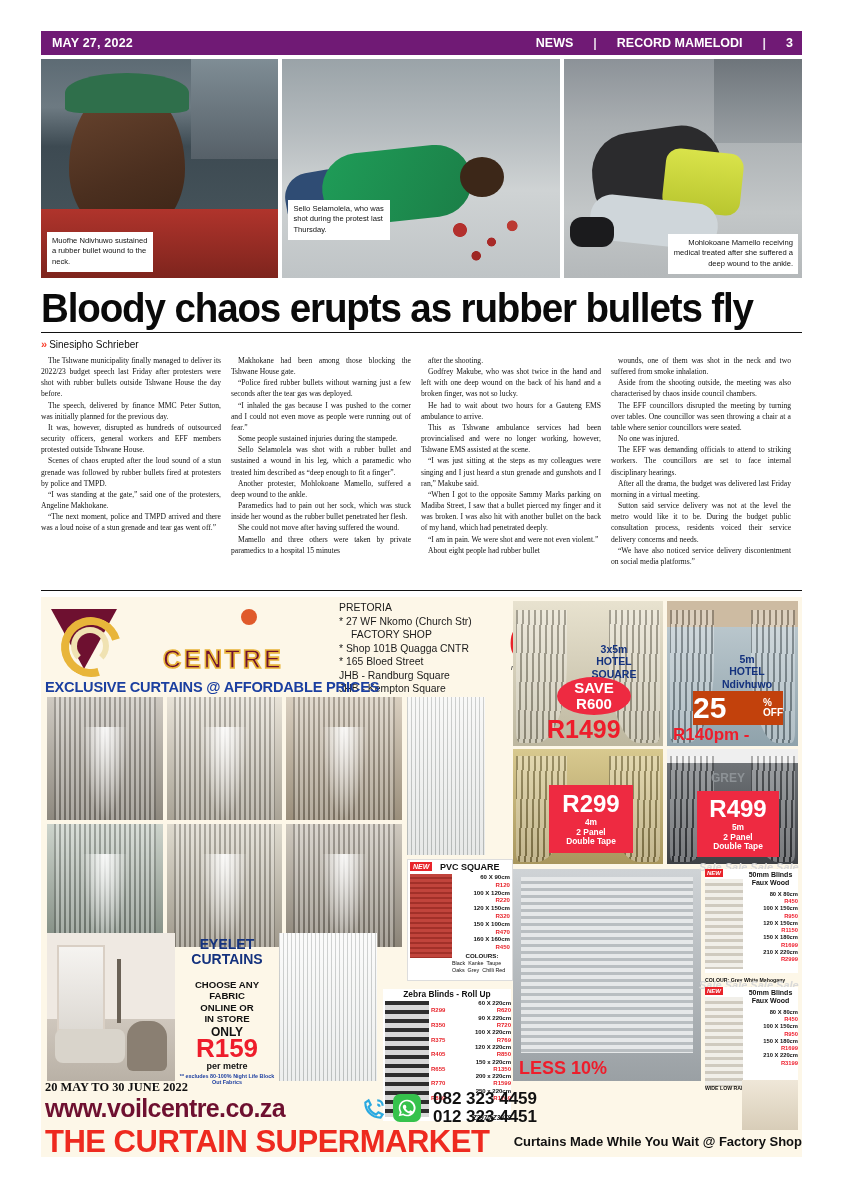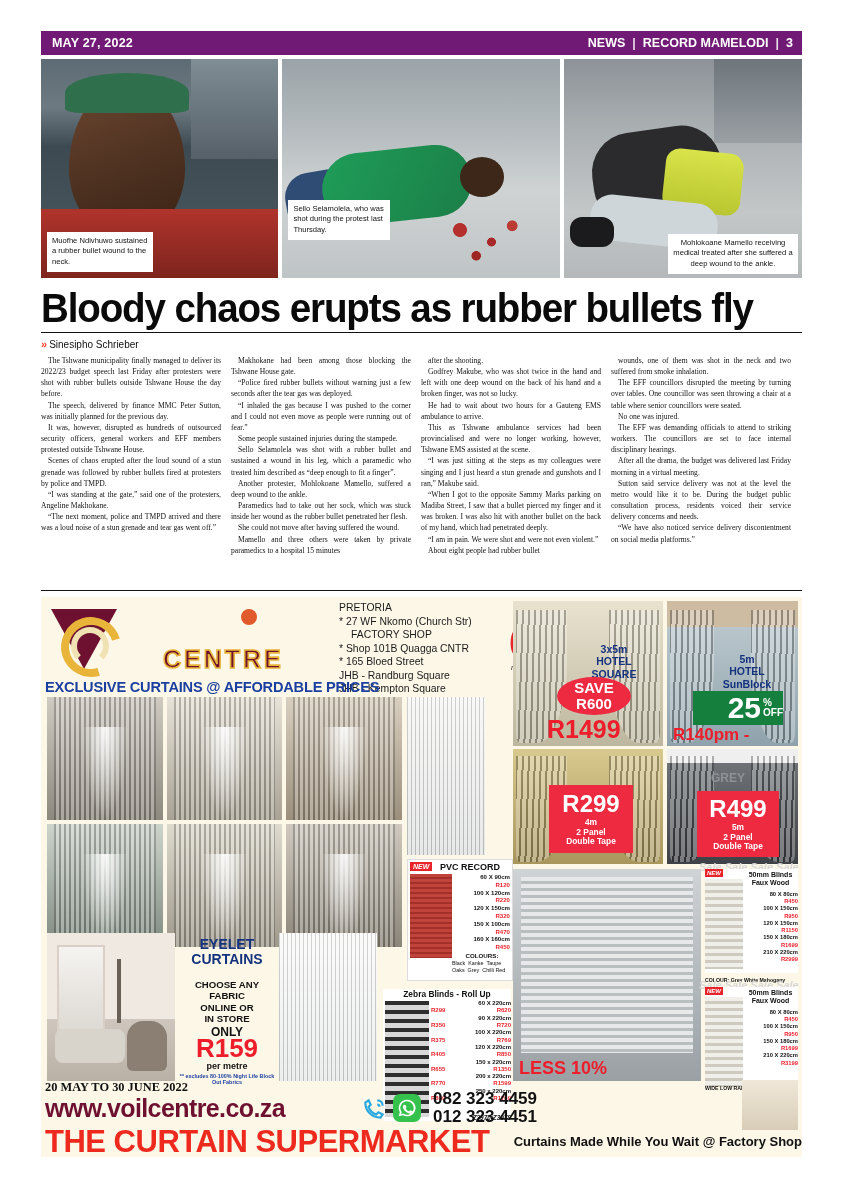--- a/index.html
+++ b/index.html
@@ -6,21 +6,21 @@
   body{width:842px;height:1191px;position:relative;overflow:hidden;
        font-family:"Liberation Sans",sans-serif;color:#111;}
   .page{position:absolute;left:0;top:0;width:842px;height:1191px;background:#fff;}
 
   
   .masthead{position:absolute;left:41px;top:31px;width:761px;height:24px;
             background:#701a75;display:flex;align-items:center;}
   .masthead .date{color:#fff;font-weight:bold;font-size:12.5px;letter-spacing:.2px;
                   padding-left:11px;font-family:"Liberation Sans",sans-serif;}
   .masthead .right{margin-left:auto;display:flex;align-items:center;
-                   padding-right:9px;gap:7px;}
+                   padding-right:9px;gap:20px;}
   .masthead .right span{color:#fff;font-weight:bold;font-size:12.5px;}
   .masthead .sep{font-weight:normal;opacity:.85;}
 
   
   .photos{position:absolute;left:41px;top:59px;width:761px;height:219px;
           display:flex;gap:4px;}
   .photo{position:relative;overflow:hidden;}
   .p1{width:250px;}
   .p2{width:292px;}
   .p3{width:251px;}
@@ -65,21 +65,21 @@
         border-radius:22px;background:#cfd6da;transform:rotate(6deg);}
   .ph-c-shoe{position:absolute;left:6px;top:158px;width:44px;height:30px;
         border-radius:12px;background:#1b1b1d;}
   .ph-c-top{position:absolute;left:150px;top:0;width:101px;height:84px;
         background:linear-gradient(180deg,#6e757b,#9aa0a4);}
 
   .cap{position:absolute;background:#fff;color:#111;font-size:7.6px;line-height:1.42;
        font-family:"Liberation Sans",sans-serif;padding:4px 5px;max-width:120px;}
   .cap.c1{left:6px;bottom:6px;width:96px;}
   .cap.c2{left:6px;bottom:38px;width:92px;}
-  .cap.c3{right:4px;bottom:4px;width:140px;text-align:center;}
+  .cap.c3{right:4px;bottom:4px;width:140px;text-align:right;}
 
   
   .headline{position:absolute;left:41px;top:286px;width:761px;
             font-family:"Liberation Sans",sans-serif;
             font-weight:bold;font-size:41px;line-height:44px;letter-spacing:-1.2px;
             transform:scaleX(.94);transform-origin:left center;color:#0a0a0a;}
 
   .rule{position:absolute;background:#111;}
   .rule-top{left:41px;top:332px;width:761px;height:1px;}
 
@@ -209,22 +209,22 @@
 
   .badge-oval{position:absolute;background:#ee2a41;color:#fff;border-radius:50%;
       text-align:center;font-weight:bold;display:flex;flex-direction:column;
       justify-content:center;align-items:center;line-height:1.05;}
   .price-red{position:absolute;color:#ee1d2b;font-weight:bold;
       font-family:"Liberation Sans",sans-serif;}
   .box-red{position:absolute;background:#ee2a41;color:#fff;font-weight:bold;
       text-align:center;display:flex;flex-direction:column;justify-content:center;
       align-items:center;line-height:1.12;}
 
-  .pct{position:absolute;background:#15803d;color:#fff;font-weight:bold;
-      display:flex;align-items:center;justify-content:flex-end;}
+  .pct{position:absolute;background:#c2410c;color:#fff;font-weight:bold;
+      display:flex;align-items:center;justify-content:space-between;}
   .pct .num{font-size:30px;line-height:28px;}
   .pct .sm{display:flex;flex-direction:column;align-items:flex-start;font-size:10px;
       line-height:10px;margin-left:2px;}
 
   
   .room{position:absolute;left:6px;top:336px;width:128px;height:148px;
         background:linear-gradient(180deg,#efe9e2 0 58%,#cfc7bd 58%,#b9b1a6 100%);overflow:hidden;}
   .room .win{position:absolute;left:10px;top:12px;width:48px;height:86px;
         background:linear-gradient(180deg,#f6f4f1,#ddd9d3);
         box-shadow:inset 0 0 0 2px #d9cfc4;}
@@ -363,36 +363,37 @@
       <p>“I was standing at the gate,” said one of the protesters, Angeline Makhokane.</p>
       <p>“The next moment, police and TMPD arrived and there was a loud noise of a stun grenade and tear gas went off.”</p>
     </div>
     <div class="col">
       <p>Makhokane had been among those blocking the Tshwane House gate.</p>
       <p>“Police fired rubber bullets without warning just a few seconds after the tear gas was deployed.</p>
       <p>“I inhaled the gas because I was pushed to the corner and I could not even move as people were running out of fear.”</p>
       <p>Some people sustained injuries during the stampede.</p>
       <p>Sello Selamolela was shot with a rubber bullet and sustained a wound in his leg, which a paramedic who treated him described as “deep enough to fit a finger”.</p>
       <p>Another protester, Mohlokoane Mamello, suffered a deep wound to the ankle.</p>
-      <p>Paramedics had to take out her sock, which was stuck inside her wound as the rubber bullet penetrated her flesh.</p>
+      <p>Paramedics had to pain out her sock, which was stuck inside her wound as the rubber bullet penetrated her flesh.</p>
       <p>She could not move after having suffered the wound.</p>
       <p>Mamello and three others were taken by private paramedics to a hospital 15 minutes</p>
     </div>
     <div class="col">
       <p>after the shooting.</p>
       <p>Godfrey Makube, who was shot twice in the hand and left with one deep wound on the back of his hand and a broken finger, was not so lucky.</p>
       <p>He had to wait about two hours for a Gauteng EMS ambulance to arrive.</p>
       <p>This as Tshwane ambulance services had been provincialised and were no longer working, however, Tshwane EMS assisted at the scene.</p>
       <p>“I was just sitting at the steps as my colleagues were singing and I just heard a stun grenade and gunshots and I ran,” Makube said.</p>
       <p>“When I got to the opposite Sammy Marks parking on Madiba Street, I saw that a bullet pierced my finger and it was broken. I was also hit with another bullet on the back of my hand, which had penetrated deeply.</p>
       <p>“I am in pain. We were shot and were not even violent.”</p>
       <p>About eight people had rubber bullet</p>
     </div>
     <div class="col">
       <p>wounds, one of them was shot in the neck and two suffered from smoke inhalation.</p>
+      <p>Aside from the shooting outside, the meeting was also characterised by chaos inside council chambers.</p>
       <p>The EFF councillors disrupted the meeting by turning over tables. One councillor was seen throwing a chair at a table where senior councillors were seated.</p>
       <p>No one was injured.</p>
       <p>The EFF was demanding officials to attend to striking workers. The councillors are set to face internal disciplinary hearings.</p>
       <p>After all the drama, the budget was delivered last Friday morning in a virtual meeting.</p>
       <p>Sutton said service delivery was not at the level the metro would like it to be. During the budget public consultation process, residents voiced their service delivery concerns and needs.</p>
       <p>“We have also noticed service delivery discontentment on social media platforms.”</p>
     </div>
   </div>
 
   <div class="rule rule-bot"></div>
@@ -433,21 +434,21 @@
       <div class="cur cur3"></div>
       <div class="cur cur4"></div>
       <div class="cur cur5"></div>
       <div class="cur cur6"></div>
     </div>
 
     <div class="sheer"></div>
 
     <div class="pvc">
       <div class="new">NEW</div>
-      <div class="ttl">PVC RECORD</div>
+      <div class="ttl">PVC SQUARE</div>
       <div class="swatch"></div>
       <div class="list">
         <div>60 X 90cm</div>
         <div class="pr">R120</div>
         <div>100 X 120cm</div>
         <div class="pr">R220</div>
         <div>120 X 150cm</div>
         <div class="pr">R320</div>
         <div>150 X 100cm</div>
         <div class="pr">R470</div>
@@ -520,21 +521,21 @@
         <span>R600</span>
       </div>
       <div class="price-red" style="left:34px;top:114px;font-size:25px;">R1499</div>
     </div>
 
     <div class="prom p-hotelsb">
       <div class="scene drape"></div>
       <div class="lbl-white" style="left:34px;top:52px;width:92px;">
         <div>5m</div>
         <div>HOTEL</div>
-        <div>SunBlock</div>
+        <div>Ndivhuwo</div>
       </div>
       <div class="pct" style="left:26px;top:90px;width:90px;height:34px;">
         <span class="num">25</span>
         <span class="sm">
           <b>%</b>
           <b>OFF</b>
         </span>
       </div>
       <div class="price-red" style="left:6px;top:124px;font-size:17px;">R140pm - R99pm</div>
     </div>

